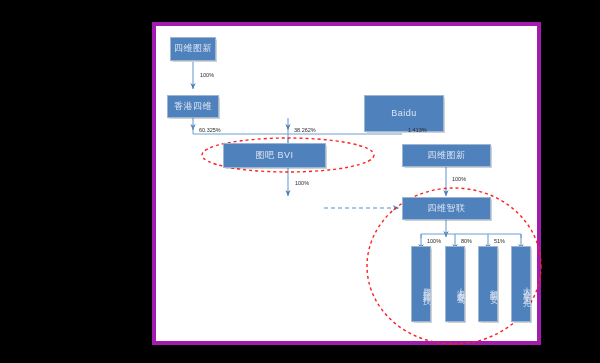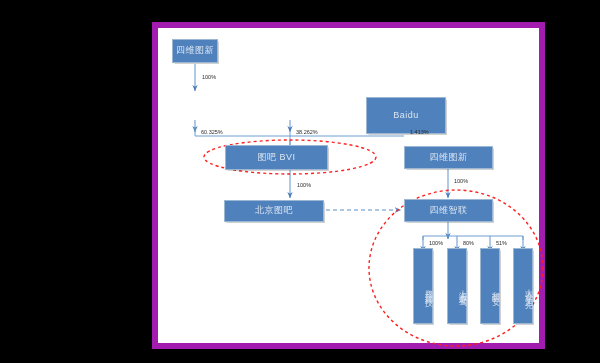--- a/index.html
+++ b/index.html
@@ -15,21 +15,21 @@
     overflow: hidden;
     font-family: "Liberation Sans", sans-serif;
   }
   #canvas {
     position: absolute;
     left: 152px;
     top: 22px;
     width: 381px;
     height: 315px;
     background: #ffffff;
-    border: 6px solid #a21caf;
+    border: 4px solid #a21caf;
     overflow: visible;
   }
   #svg-layer {
     position: absolute;
     left: 0;
     top: 0;
     width: 381px;
     height: 315px;
     overflow: visible;
   }
@@ -118,37 +118,37 @@
 
       
       <ellipse cx="132" cy="129" rx="86" ry="17" fill="none" stroke="#ff2020" stroke-width="1.4" stroke-dasharray="3,3"></ellipse>
       <ellipse cx="298" cy="240" rx="87" ry="78" fill="none" stroke="#ff2020" stroke-width="1.4" stroke-dasharray="3,3"></ellipse>
     </svg>
 
     <div class="node h" style="left:14px; top:11px; width:46px; height:24px;">
       <span>四维图新</span>
     </div>
 
+    <div class="node h" style="left:11px; top:69px; width:52px; height:23px;">
+      <span>香港四维</span>
+    </div>
 
 
     <div class="node h" style="left:208px; top:69px; width:80px; height:37px;">
       <span>Baidu</span>
     </div>
 
     <div class="node h" style="left:67px; top:117px; width:103px; height:25px;">
       <span>图吧 BVI</span>
     </div>
 
     <div class="node h" style="left:246px; top:118px; width:89px; height:23px;">
       <span>四维图新</span>
     </div>
 
-    <div class="node h" style="left:66px; top:172px; width:100px; height:22px;">
-      <span>北京图吧</span>
-    </div>
 
     <div class="node h" style="left:246px; top:171px; width:89px; height:23px;">
       <span>四维智联</span>
     </div>
 
     <div class="node vert" style="left:255px; top:220px; width:20px; height:76px;">
       <span>腾瑞科技</span>
     </div>
 
     <div class="node vert" style="left:289px; top:220px; width:20px; height:76px;">

